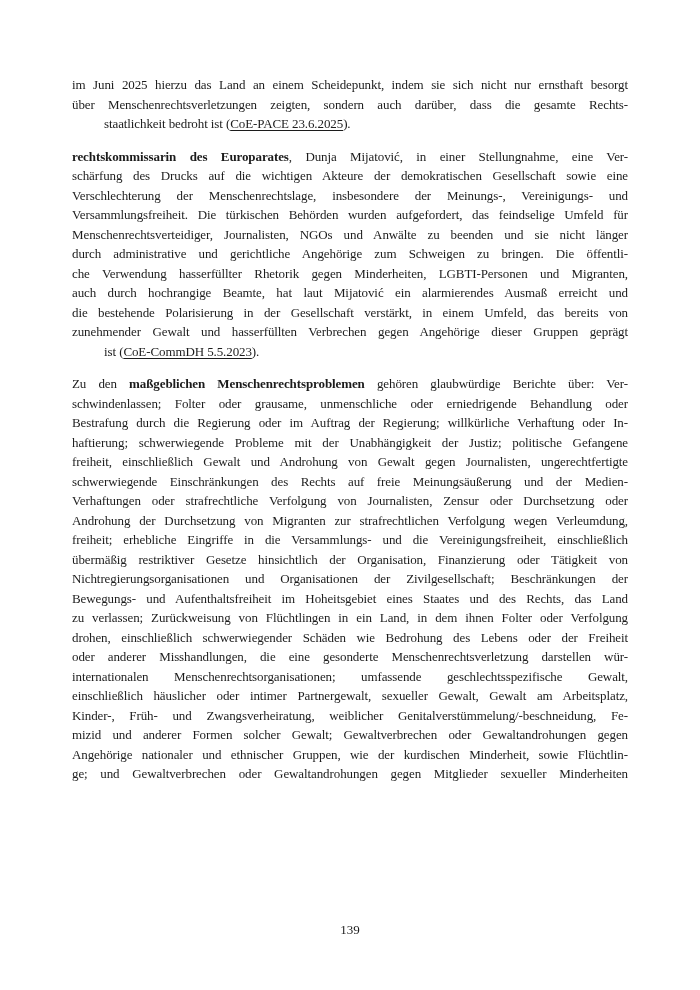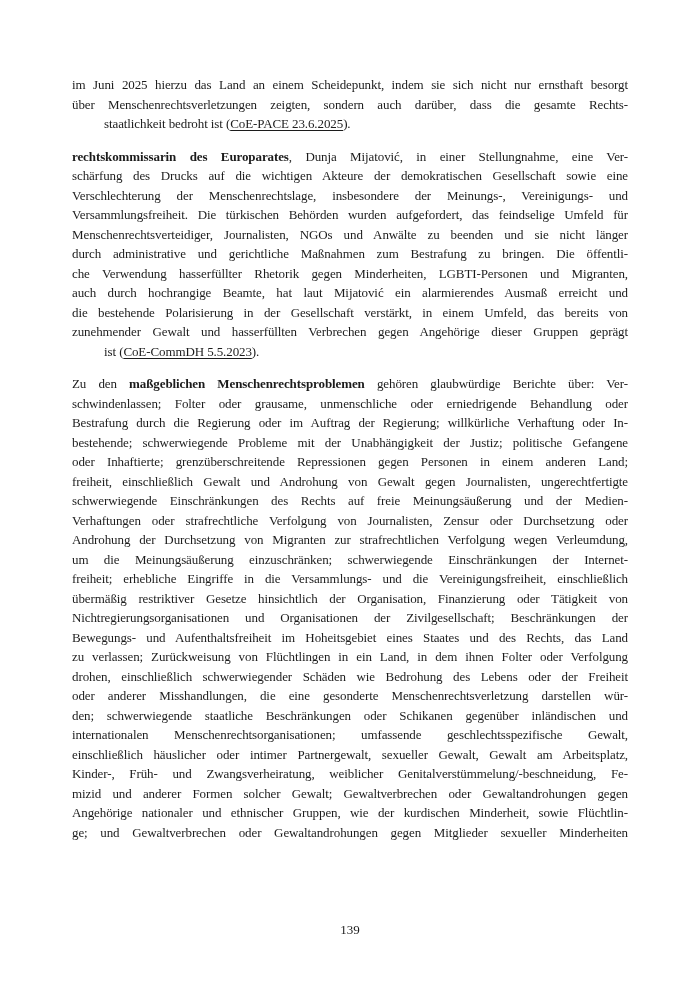--- a/index.html
+++ b/index.html
@@ -63,46 +63,43 @@
         <div class="line"><span>im Juni 2025 hierzu das Land an einem Scheidepunkt, indem sie sich nicht nur ernsthaft besorgt</span></div>
         <div class="line"><span>über Menschenrechtsverletzungen zeigten, sondern auch darüber, dass die gesamte Rechts-</span></div>
         <div class="line last-left"><span>staatlichkeit bedroht ist (</span><span class="seg-u">CoE-PACE 23.6.2025</span><span>).</span></div>
       </div>
       <div class="paragraph">
         <div class="line"><span class="seg-b">rechtskommissarin des Europarates</span><span>, Dunja Mijatović, in einer Stellungnahme, eine Ver-</span></div>
         <div class="line"><span>schärfung des Drucks auf die wichtigen Akteure der demokratischen Gesellschaft sowie eine</span></div>
         <div class="line"><span>Verschlechterung der Menschenrechtslage, insbesondere der Meinungs-, Vereinigungs- und</span></div>
         <div class="line"><span>Versammlungsfreiheit. Die türkischen Behörden wurden aufgefordert, das feindselige Umfeld für</span></div>
         <div class="line"><span>Menschenrechtsverteidiger, Journalisten, NGOs und Anwälte zu beenden und sie nicht länger</span></div>
-        <div class="line"><span>durch administrative und gerichtliche Maßnahmen zum Bestrafung zu bringen. Die öffentli-</span></div>
+        <div class="line"><span>durch administrative und gerichtliche Angehörige zum Schweigen zu bringen. Die öffentli-</span></div>
         <div class="line"><span>che Verwendung hasserfüllter Rhetorik gegen Minderheiten, LGBTI-Personen und Migranten,</span></div>
         <div class="line"><span>auch durch hochrangige Beamte, hat laut Mijatović ein alarmierendes Ausmaß erreicht und</span></div>
         <div class="line"><span>die bestehende Polarisierung in der Gesellschaft verstärkt, in einem Umfeld, das bereits von</span></div>
         <div class="line"><span>zunehmender Gewalt und hasserfüllten Verbrechen gegen Angehörige dieser Gruppen geprägt</span></div>
         <div class="line last-left"><span>ist (</span><span class="seg-u">CoE-CommDH 5.5.2023</span><span>).</span></div>
       </div>
       <div class="paragraph">
         <div class="line"><span>Zu den </span><span class="seg-b">maßgeblichen Menschenrechtsproblemen</span><span> gehören glaubwürdige Berichte über: Ver-</span></div>
         <div class="line"><span>schwindenlassen; Folter oder grausame, unmenschliche oder erniedrigende Behandlung oder</span></div>
         <div class="line"><span>Bestrafung durch die Regierung oder im Auftrag der Regierung; willkürliche Verhaftung oder In-</span></div>
-        <div class="line"><span>bestehende; schwerwiegende Probleme mit der Unabhängigkeit der Justiz; politische Gefangene</span></div>
-        <div class="line"><span>oder Inhaftierte; grenzüberschreitende Repressionen gegen Personen in einem anderen Land;</span></div>
+        <div class="line"><span>haftierung; schwerwiegende Probleme mit der Unabhängigkeit der Justiz; politische Gefangene</span></div>
         <div class="line"><span>freiheit, einschließlich Gewalt und Androhung von Gewalt gegen Journalisten, ungerechtfertigte</span></div>
         <div class="line"><span>schwerwiegende Einschränkungen des Rechts auf freie Meinungsäußerung und der Medien-</span></div>
         <div class="line"><span>Verhaftungen oder strafrechtliche Verfolgung von Journalisten, Zensur oder Durchsetzung oder</span></div>
         <div class="line"><span>Androhung der Durchsetzung von Migranten zur strafrechtlichen Verfolgung wegen Verleumdung,</span></div>
-        <div class="line"><span>um die Meinungsäußerung einzuschränken; schwerwiegende Einschränkungen der Internet-</span></div>
         <div class="line"><span>freiheit; erhebliche Eingriffe in die Versammlungs- und die Vereinigungsfreiheit, einschließlich</span></div>
         <div class="line"><span>übermäßig restriktiver Gesetze hinsichtlich der Organisation, Finanzierung oder Tätigkeit von</span></div>
         <div class="line"><span>Nichtregierungsorganisationen und Organisationen der Zivilgesellschaft; Beschränkungen der</span></div>
         <div class="line"><span>Bewegungs- und Aufenthaltsfreiheit im Hoheitsgebiet eines Staates und des Rechts, das Land</span></div>
         <div class="line"><span>zu verlassen; Zurückweisung von Flüchtlingen in ein Land, in dem ihnen Folter oder Verfolgung</span></div>
         <div class="line"><span>drohen, einschließlich schwerwiegender Schäden wie Bedrohung des Lebens oder der Freiheit</span></div>
         <div class="line"><span>oder anderer Misshandlungen, die eine gesonderte Menschenrechtsverletzung darstellen wür-</span></div>
-        <div class="line"><span>den; schwerwiegende staatliche Beschränkungen oder Schikanen gegenüber inländischen und</span></div>
         <div class="line"><span>internationalen Menschenrechtsorganisationen; umfassende geschlechtsspezifische Gewalt,</span></div>
         <div class="line"><span>einschließlich häuslicher oder intimer Partnergewalt, sexueller Gewalt, Gewalt am Arbeitsplatz,</span></div>
         <div class="line"><span>Kinder-, Früh- und Zwangsverheiratung, weiblicher Genitalverstümmelung/-beschneidung, Fe-</span></div>
         <div class="line"><span>mizid und anderer Formen solcher Gewalt; Gewaltverbrechen oder Gewaltandrohungen gegen</span></div>
         <div class="line"><span>Angehörige nationaler und ethnischer Gruppen, wie der kurdischen Minderheit, sowie Flüchtlin-</span></div>
         <div class="line"><span>ge; und Gewaltverbrechen oder Gewaltandrohungen gegen Mitglieder sexueller Minderheiten</span></div>
       </div>
     </div>
   <div class="page-number">139</div>
 </div>

